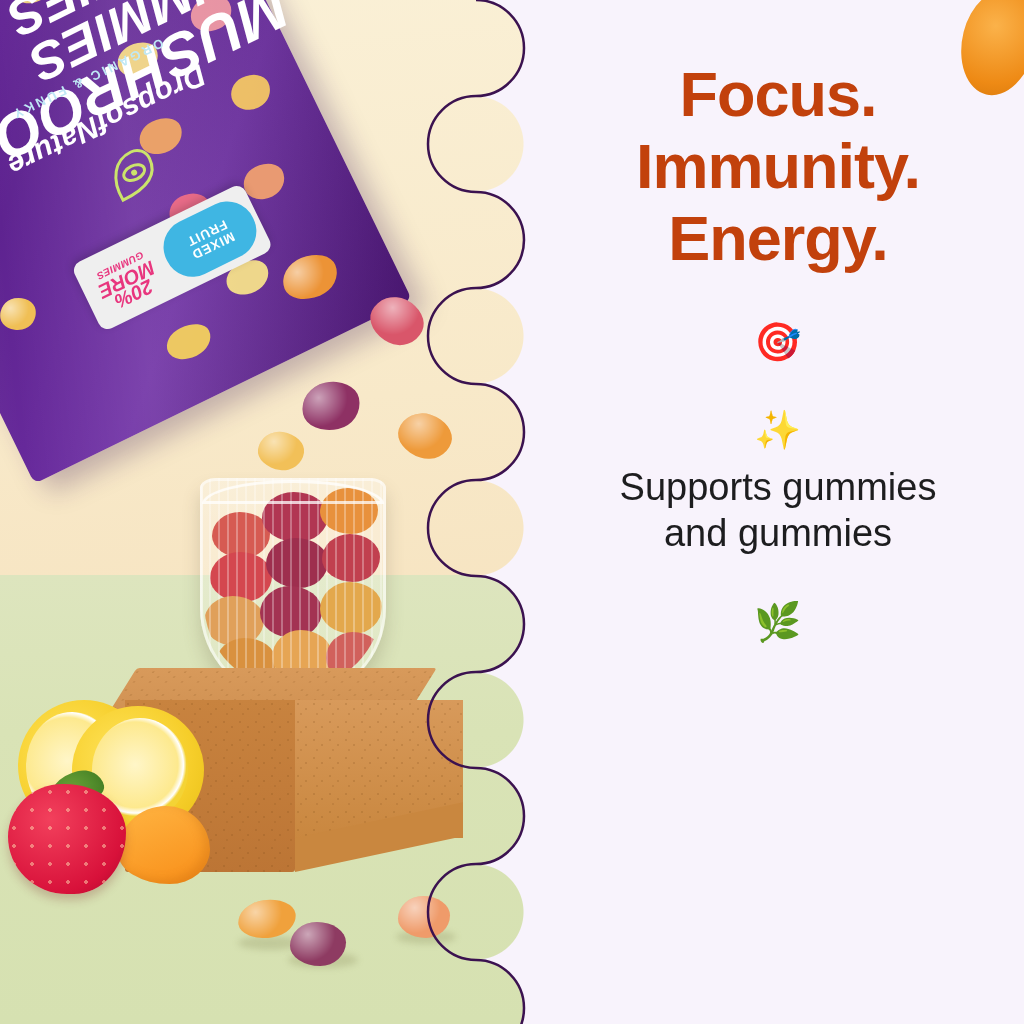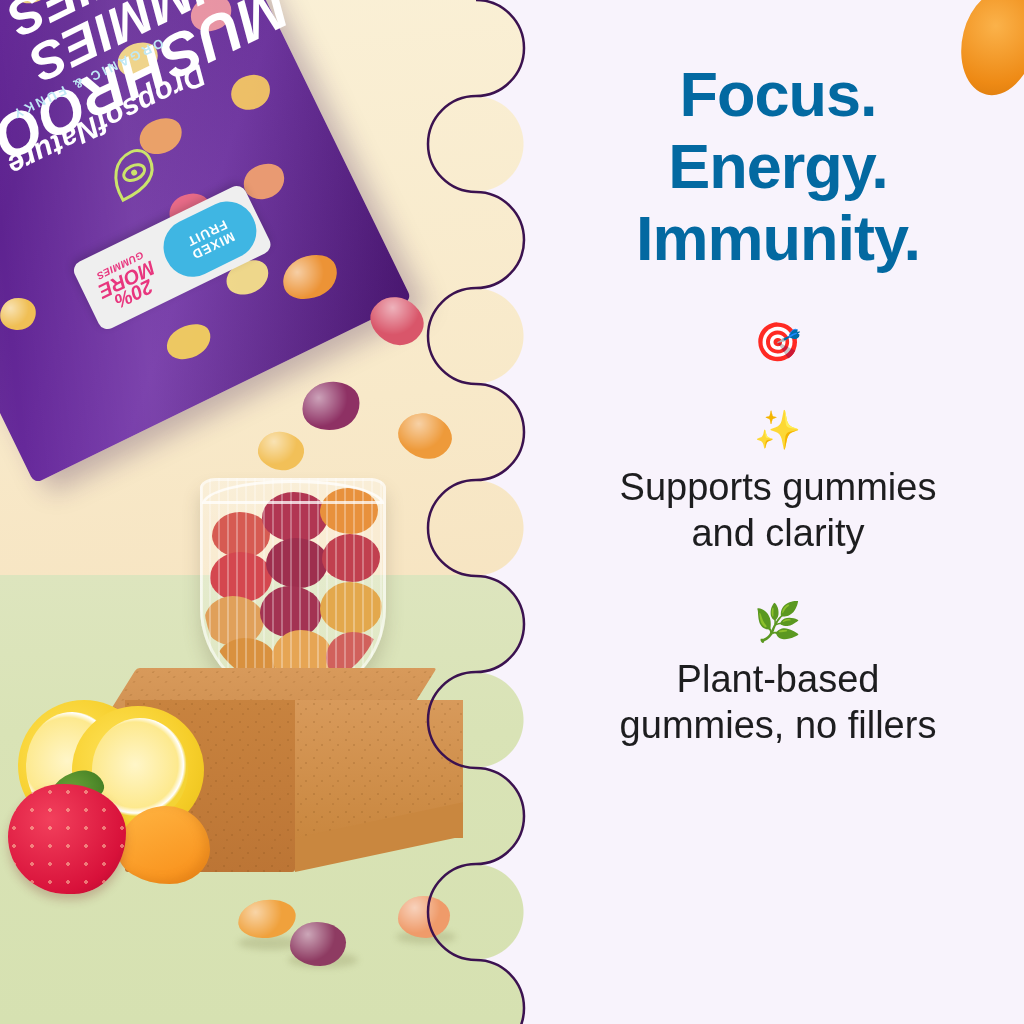--- a/index.html
+++ b/index.html
@@ -238,21 +238,21 @@
     transform:rotate(14deg);
   }
 
   
   .content{
     position:absolute;left:532px;top:0;width:492px;height:1024px;
     display:flex;flex-direction:column;align-items:center;
   }
   .headline{
     margin-top:58px;text-align:center;
-    color:#0369a1;font-weight:bold;
+    color:#c2410c;font-weight:bold;
     font-size:63px;line-height:72px;letter-spacing:-1px;
   }
   .headline span{display:block;}
 
   .benefits{margin-top:46px;width:100%;}
   .benefit{
     text-align:center;margin-bottom:44px;
   }
   .benefit-icon{
     font-size:38px;line-height:44px;display:block;margin-bottom:12px;
@@ -382,42 +382,38 @@
              a48,48 0 0 1 0,96 a48,48 0 0 0 0,96
              a48,48 0 0 1 0,96" fill="none" stroke="#3B1250" stroke-width="2.5"></path>
   </svg>
 
   <div class="corner-gummy"></div>
 
   <div class="content">
 
     <div class="headline">
       <span>Focus.</span>
+      <span>Immunity.</span>
       <span>Energy.</span>
-      <span>Immunity.</span>
     </div>
 
     <div class="benefits">
 
       <div class="benefit">
         <span class="benefit-icon">🎯</span>
       </div>
 
       <div class="benefit">
         <span class="benefit-icon">✨</span>
         <div class="benefit-text">
           <span>Supports gummies</span>
-          <span>and clarity</span>
+          <span>and gummies</span>
         </div>
       </div>
 
       <div class="benefit">
         <span class="benefit-icon">🌿</span>
-        <div class="benefit-text">
-          <span>Plant-based</span>
-          <span>gummies, no fillers</span>
-        </div>
       </div>
 
     </div>
   </div>
 
 </div>
 
 </body></html>

